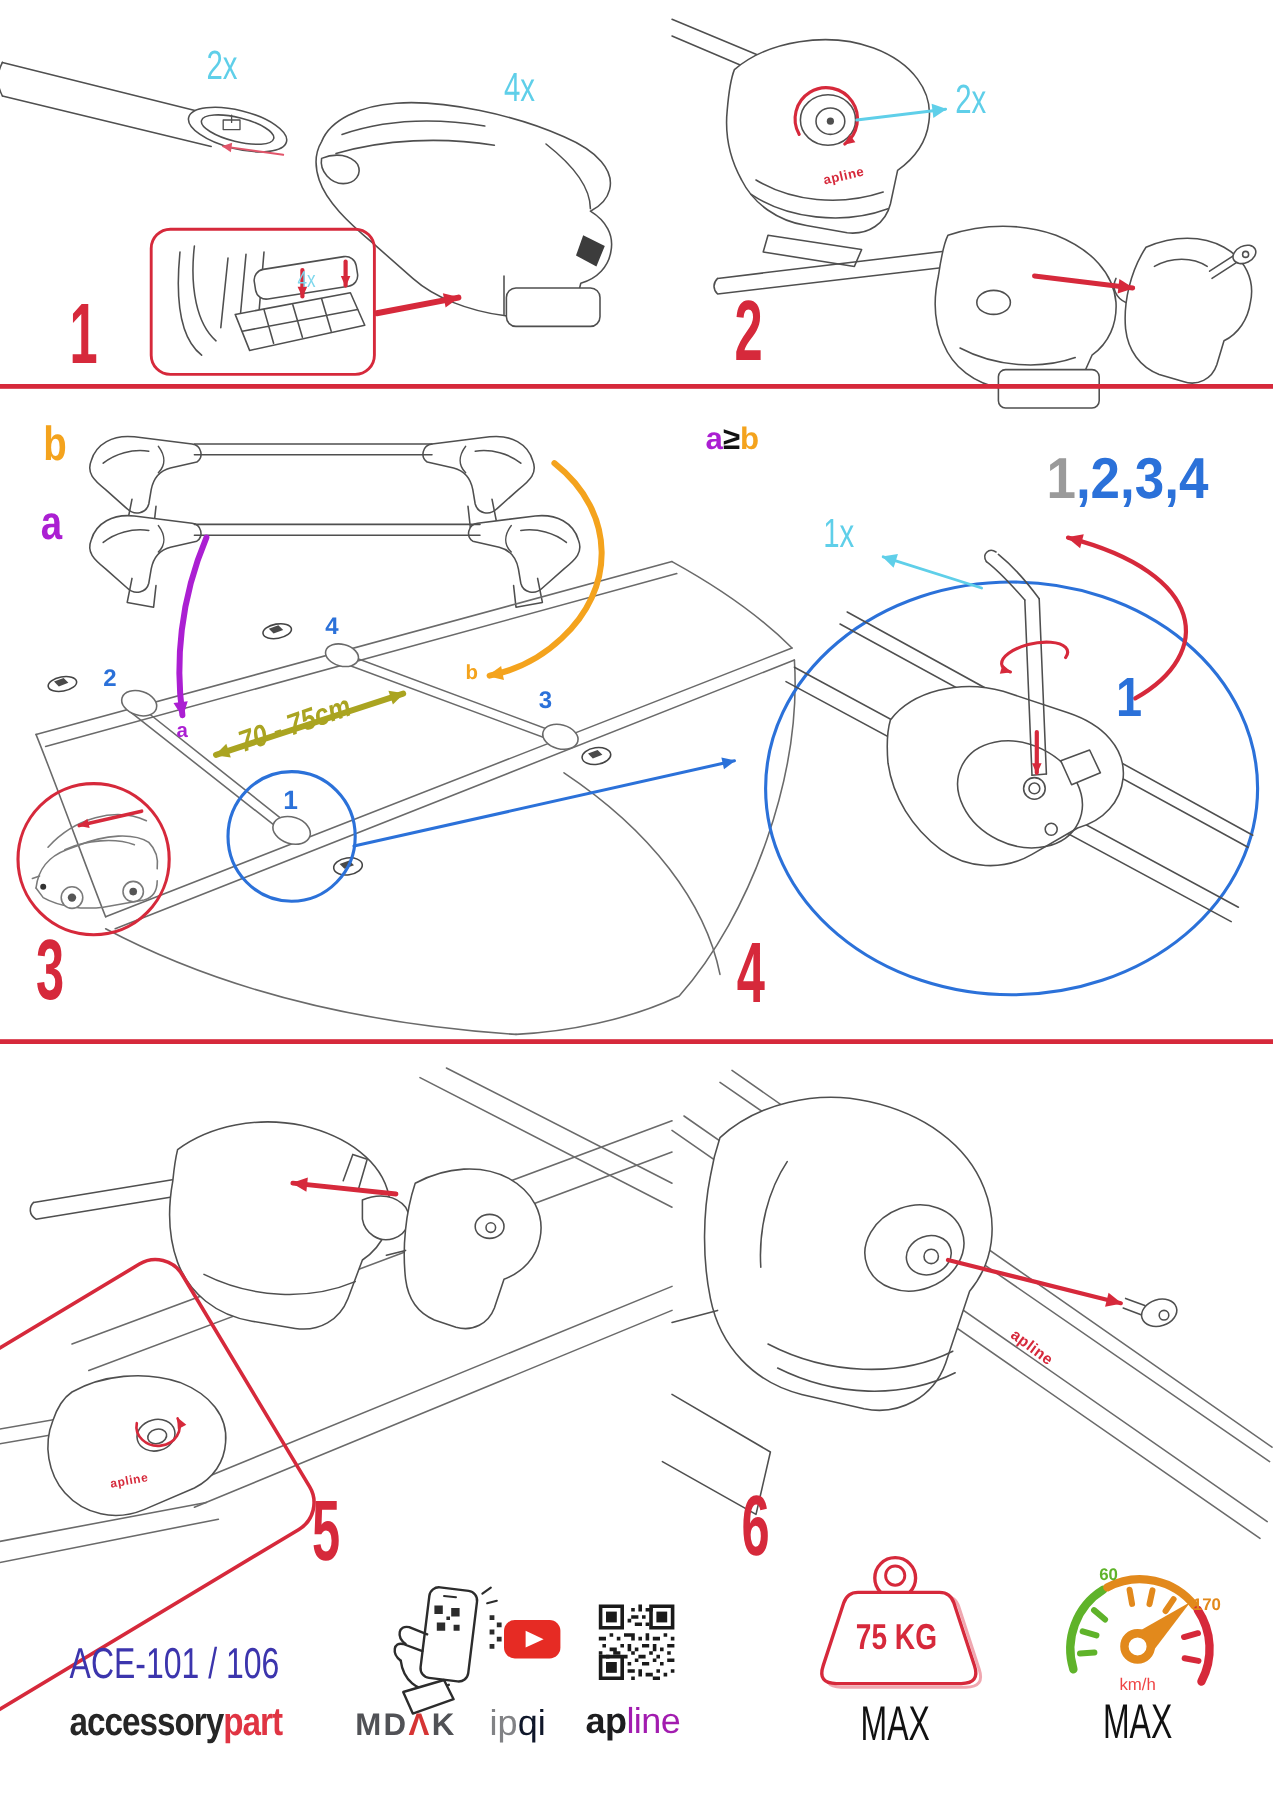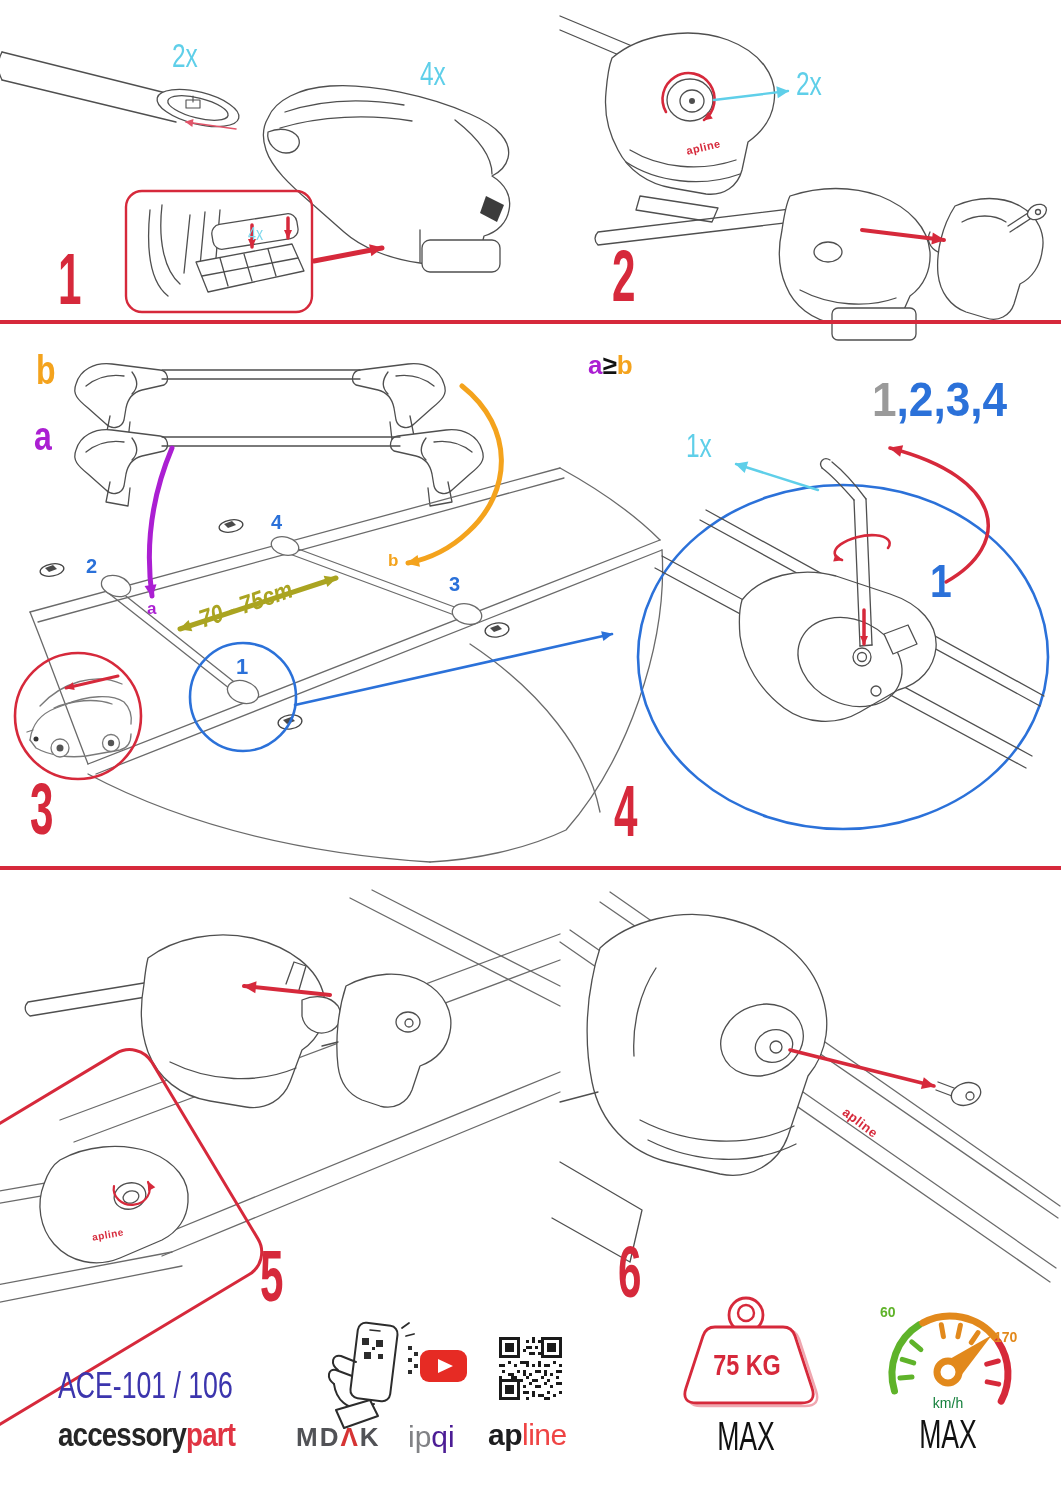--- a/index.html
+++ b/index.html
@@ -19,28 +19,28 @@
   .seq{font-weight:700;font-size:48px;transform:scaleX(.92);transform-origin:0 0;}
   .seq .first{color:#9a9a9a}.seq .rest{color:#2b71d9}
   .bigpos{font-weight:700;font-size:46px;color:#2b71d9;transform:scaleX(.85);transform-origin:0 0;}
   .brandtag{font-weight:700;color:#d6293b;letter-spacing:.5px;}
   .model{font-weight:500;font-size:36px;color:#3c35ad;transform:scaleX(.74);transform-origin:0 0;}
   .brand1{font-weight:700;font-size:33px;letter-spacing:-1px;transform:scaleX(.84);transform-origin:0 0;color:#262626;}
   .brand1 .red{color:#e03443}
   .mdak{font-weight:700;font-size:26px;color:#515256;letter-spacing:2px;}
   .mdak .red{color:#d63434}
   .ipqi{font-weight:500;font-size:30px;color:#818285;}
-  .ipqi .red{color:#4c1d95}
+  .ipqi .red{color:#0f172a}
   .apline{font-weight:700;font-size:30px;color:#1d1d1f;letter-spacing:-.5px;}
-  .apline .red{color:#ef4444;font-weight:500}
+  .apline .red{color:#a21caf;font-weight:500}
   .wval{font-weight:700;font-size:30px;color:#d6293b;transform:scaleX(.78);transform-origin:center;}
   .max{font-weight:500;font-size:37px;color:#111;transform:scale(.72,1.1);transform-origin:center;}
   .splow{font-weight:700;font-size:14px;color:#5fb32a;}
   .sphigh{font-weight:700;font-size:14px;color:#e2891c;}
-  .spunit{font-weight:400;font-size:14px;color:#15803d;}
+  .spunit{font-weight:400;font-size:14px;color:#ef4444;}
   .ctr{text-align:center;}
 </style>
 </head>
 <body>
 
 <div class="page">
 
 <svg class="art" width="1061" height="1500" viewBox="0 0 1061 1500">
   <defs>
     <marker id="mR" markerUnits="userSpaceOnUse" markerWidth="18" markerHeight="16" refX="14" refY="8" orient="auto">
@@ -354,18 +354,18 @@
 <span class="t brandtag" style="left:840px;top:1116px;font-size:13px;transform:rotate(37deg)">apline</span>
 
 <span class="t model" style="left:58px;top:1368px">ACE-101 / 106</span>
 <span class="t brand1" style="left:58px;top:1418px"><span>accessory</span><span class="red">part</span></span>
 <span class="t mdak" style="left:296px;top:1424px"><span>MD</span><span class="red">Λ</span><span>K</span></span>
 <span class="t ipqi" style="left:408px;top:1422px"><span>ip</span><span class="red">qi</span></span>
 <span class="t apline" style="left:488px;top:1420px"><span>ap</span><span class="red">line</span></span>
 
 <span class="t wval ctr" style="left:700px;top:1350px;width:94px">75 KG</span>
 <span class="t max ctr" style="left:686px;top:1418px;width:120px">MAX</span>
-<span class="t splow" style="left:880px;top:1305px">60</span>
+<span class="t splow" style="left:916px;top:1305px">60</span>
 <span class="t sphigh" style="left:994px;top:1330px">170</span>
 <span class="t spunit ctr" style="left:918px;top:1396px;width:60px">km/h</span>
 <span class="t max ctr" style="left:903px;top:1416px;width:90px">MAX</span>
 
 </div>
 
 </body></html>

